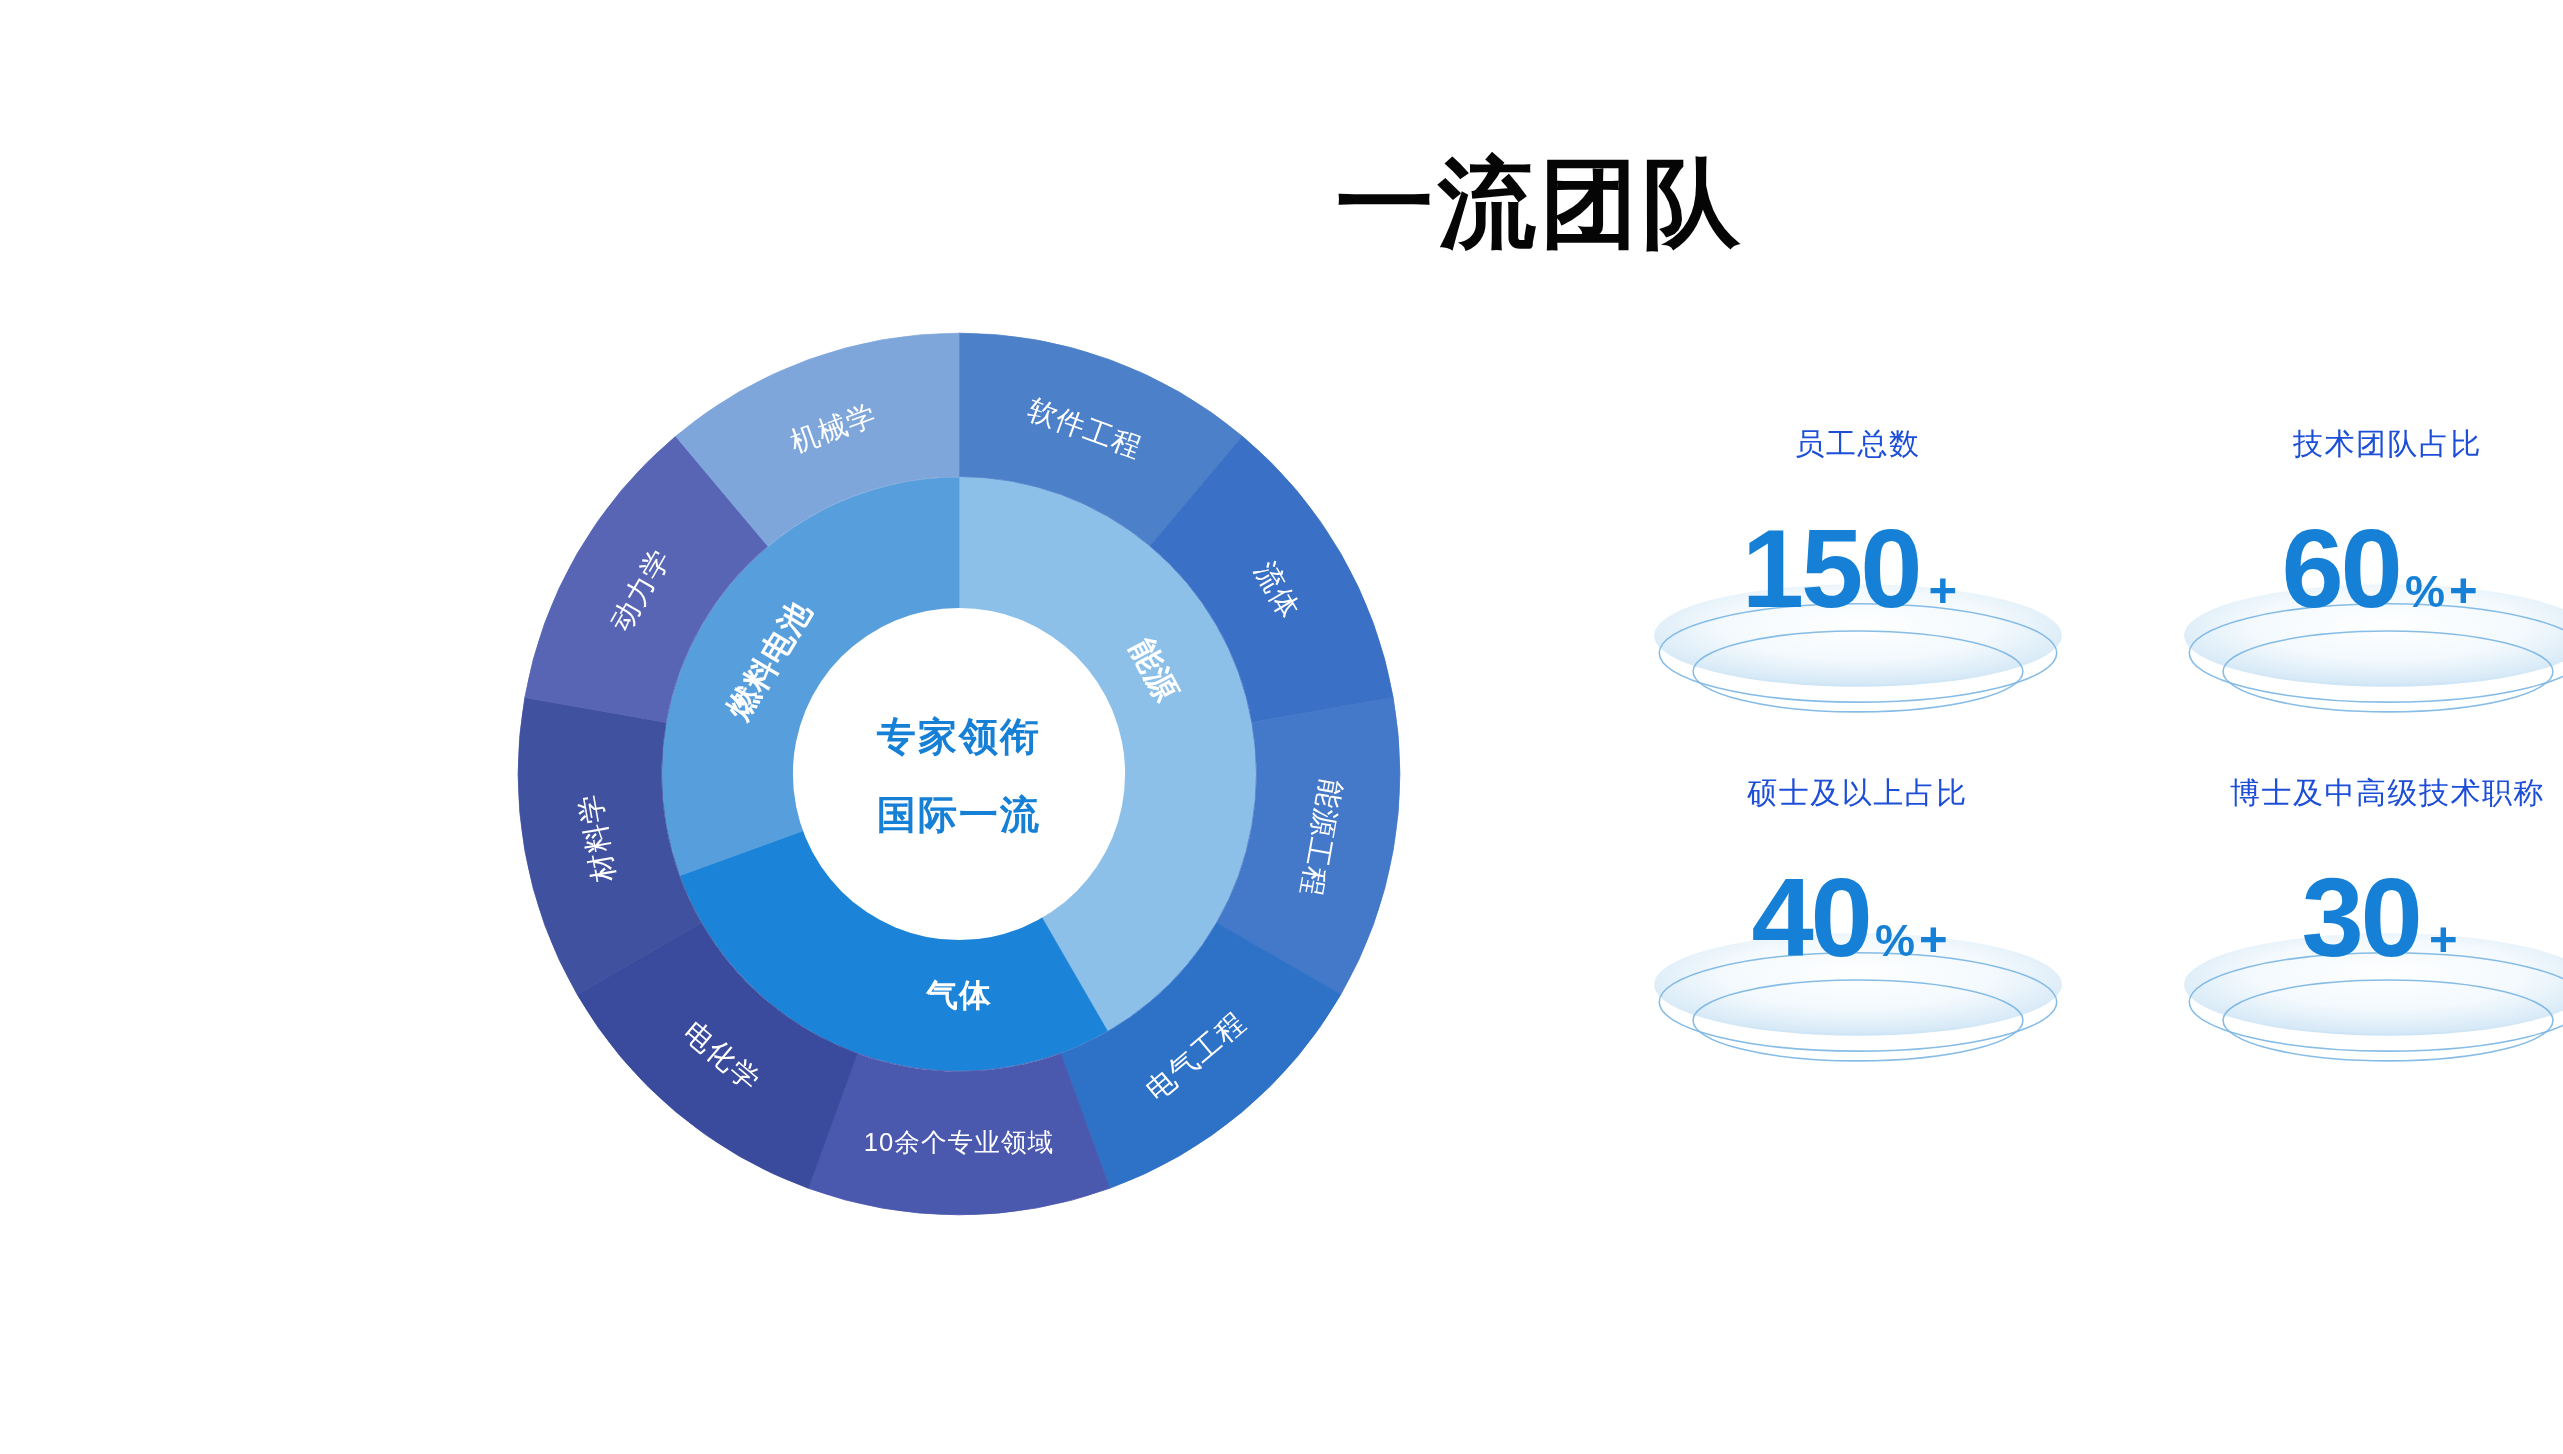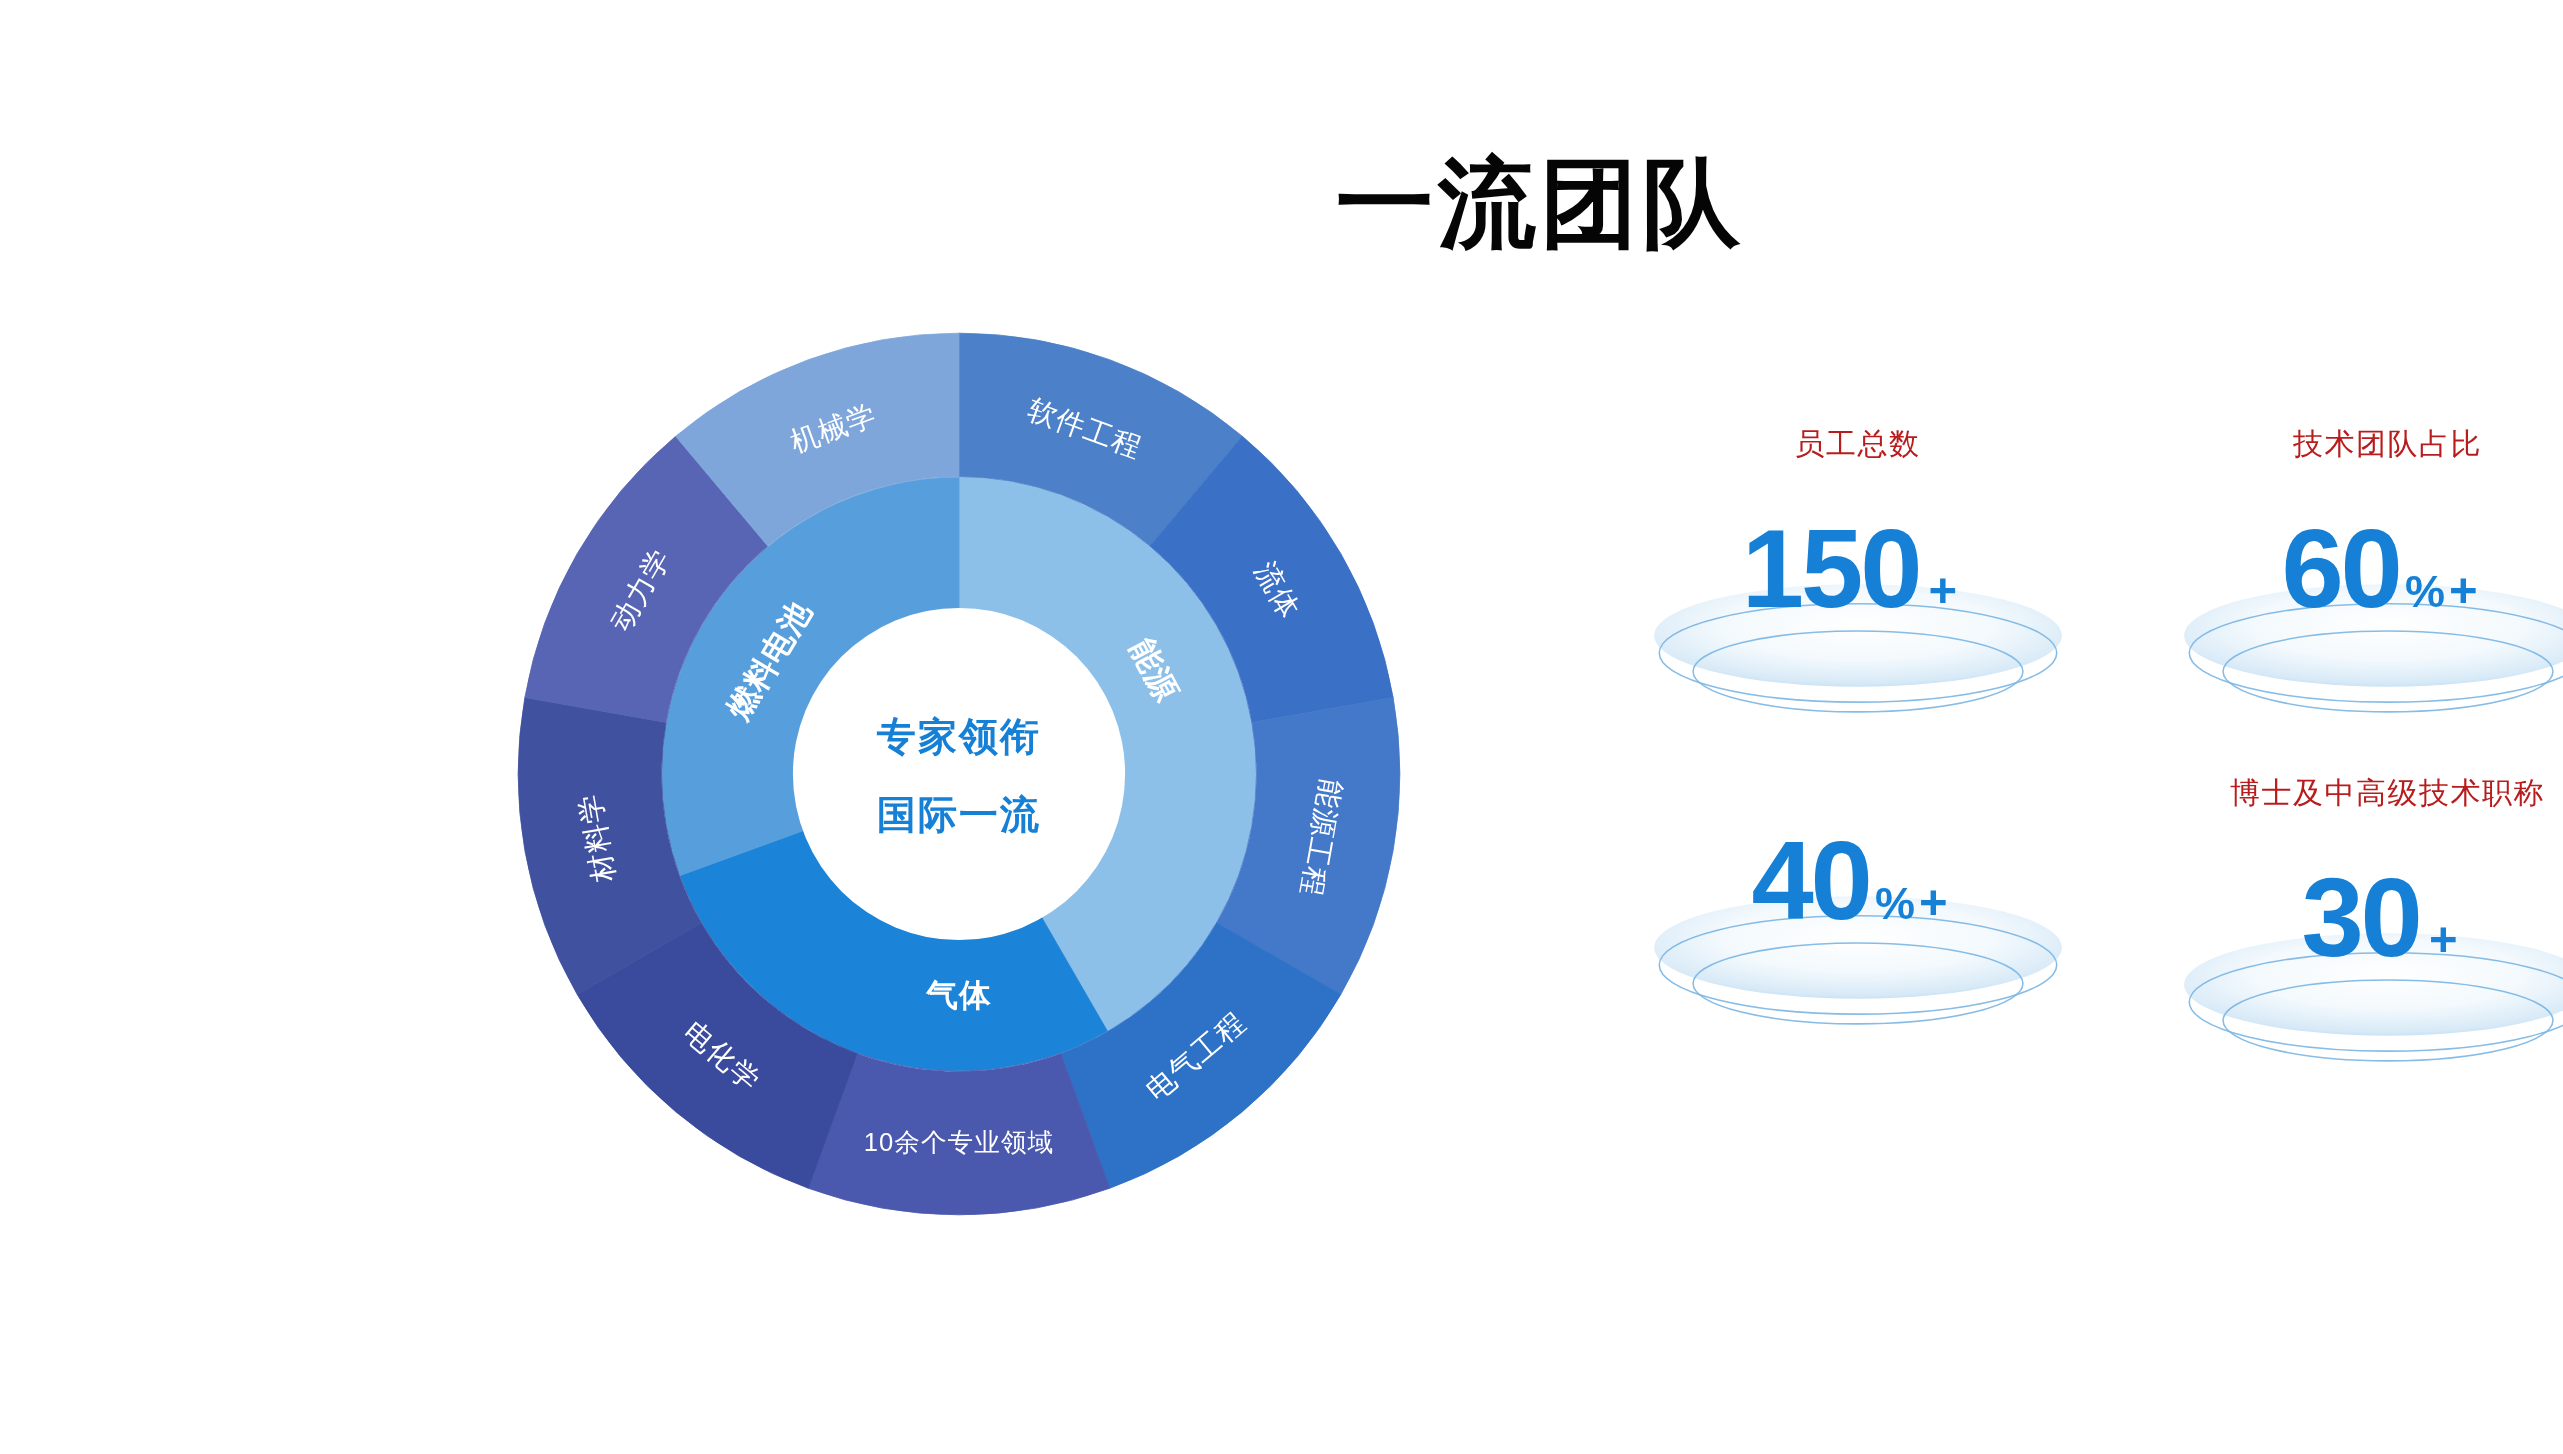--- a/index.html
+++ b/index.html
@@ -8,21 +8,21 @@
   .page-title{position:absolute;left:1540px;top:139px;transform:translateX(-50%);
               font-size:98px;font-weight:900;color:#050505;letter-spacing:4.1px;white-space:nowrap;font-family:Liberation Serif, serif;}
   
   .wheel-wrap{position:absolute;left:513px;top:328px;width:892px;height:892px;}
   .wheel-wrap svg{position:absolute;left:0;top:0;}
   svg text{font-family:"Liberation Sans","DejaVu Sans",sans-serif;}
   .wheel-center-text{position:absolute;left:241px;top:370px;width:410px;text-align:center;
                      color:#1580d5;font-weight:700;font-size:39px;line-height:78px;letter-spacing:2.1px;}
   
   .stat{position:absolute;width:513px;text-align:center;}
-  .stat-label{font-size:30px;font-weight:500;color:#b91c1c;letter-spacing:1.5px;line-height:37px;}
+  .stat-label{font-size:30px;font-weight:500;color:#1d4ed8;letter-spacing:1.5px;line-height:37px;}
   .stat-figure{position:relative;height:267px;margin-top:5.1px;}
   .dish{position:absolute;left:50%;bottom:0;transform:translateX(-50%);}
   .stat-number{position:absolute;left:0;right:16px;bottom:109px;color:#1580d5;font-weight:bold;line-height:1;white-space:nowrap;}
   .stat-number .val{font-size:112px;letter-spacing:-3.1px;}
   .stat-number .unit{font-size:45px;margin-left:5.1px;}
   .stat-number .plus{font-size:49px;margin-left:4.1px;}
   .stat1{left:1601px;top:425px;}
   .stat2{left:2131px;top:425px;}
   .stat3{left:1601px;top:774px;}
   .stat4{left:2131px;top:774px;}
@@ -97,20 +97,21 @@
       <svg class="dish" width="420" height="159" viewBox="0 0 820 310">
         <ellipse cx="410" cy="118" rx="398" ry="100" fill="url(#dishGrad)"></ellipse>
         <ellipse cx="410" cy="152" rx="388" ry="96" fill="none" stroke="#79b5e3" stroke-width="3" opacity="0.9"></ellipse>
         <ellipse cx="410" cy="188" rx="322" ry="79" fill="none" stroke="#79b5e3" stroke-width="3" opacity="0.9"></ellipse>
       </svg>
       <div class="stat-number"><span class="val">60</span><span class="unit">%</span><span class="plus">+</span></div>
     </div>
   </div>
 
   <div class="stat stat3">
+    <div class="stat-label">硕士及以上占比</div>
     <div class="stat-figure">
       <svg class="dish" width="420" height="159" viewBox="0 0 820 310">
         <ellipse cx="410" cy="118" rx="398" ry="100" fill="url(#dishGrad)"></ellipse>
         <ellipse cx="410" cy="152" rx="388" ry="96" fill="none" stroke="#79b5e3" stroke-width="3" opacity="0.9"></ellipse>
         <ellipse cx="410" cy="188" rx="322" ry="79" fill="none" stroke="#79b5e3" stroke-width="3" opacity="0.9"></ellipse>
       </svg>
       <div class="stat-number"><span class="val">40</span><span class="unit">%</span><span class="plus">+</span></div>
     </div>
   </div>
 

